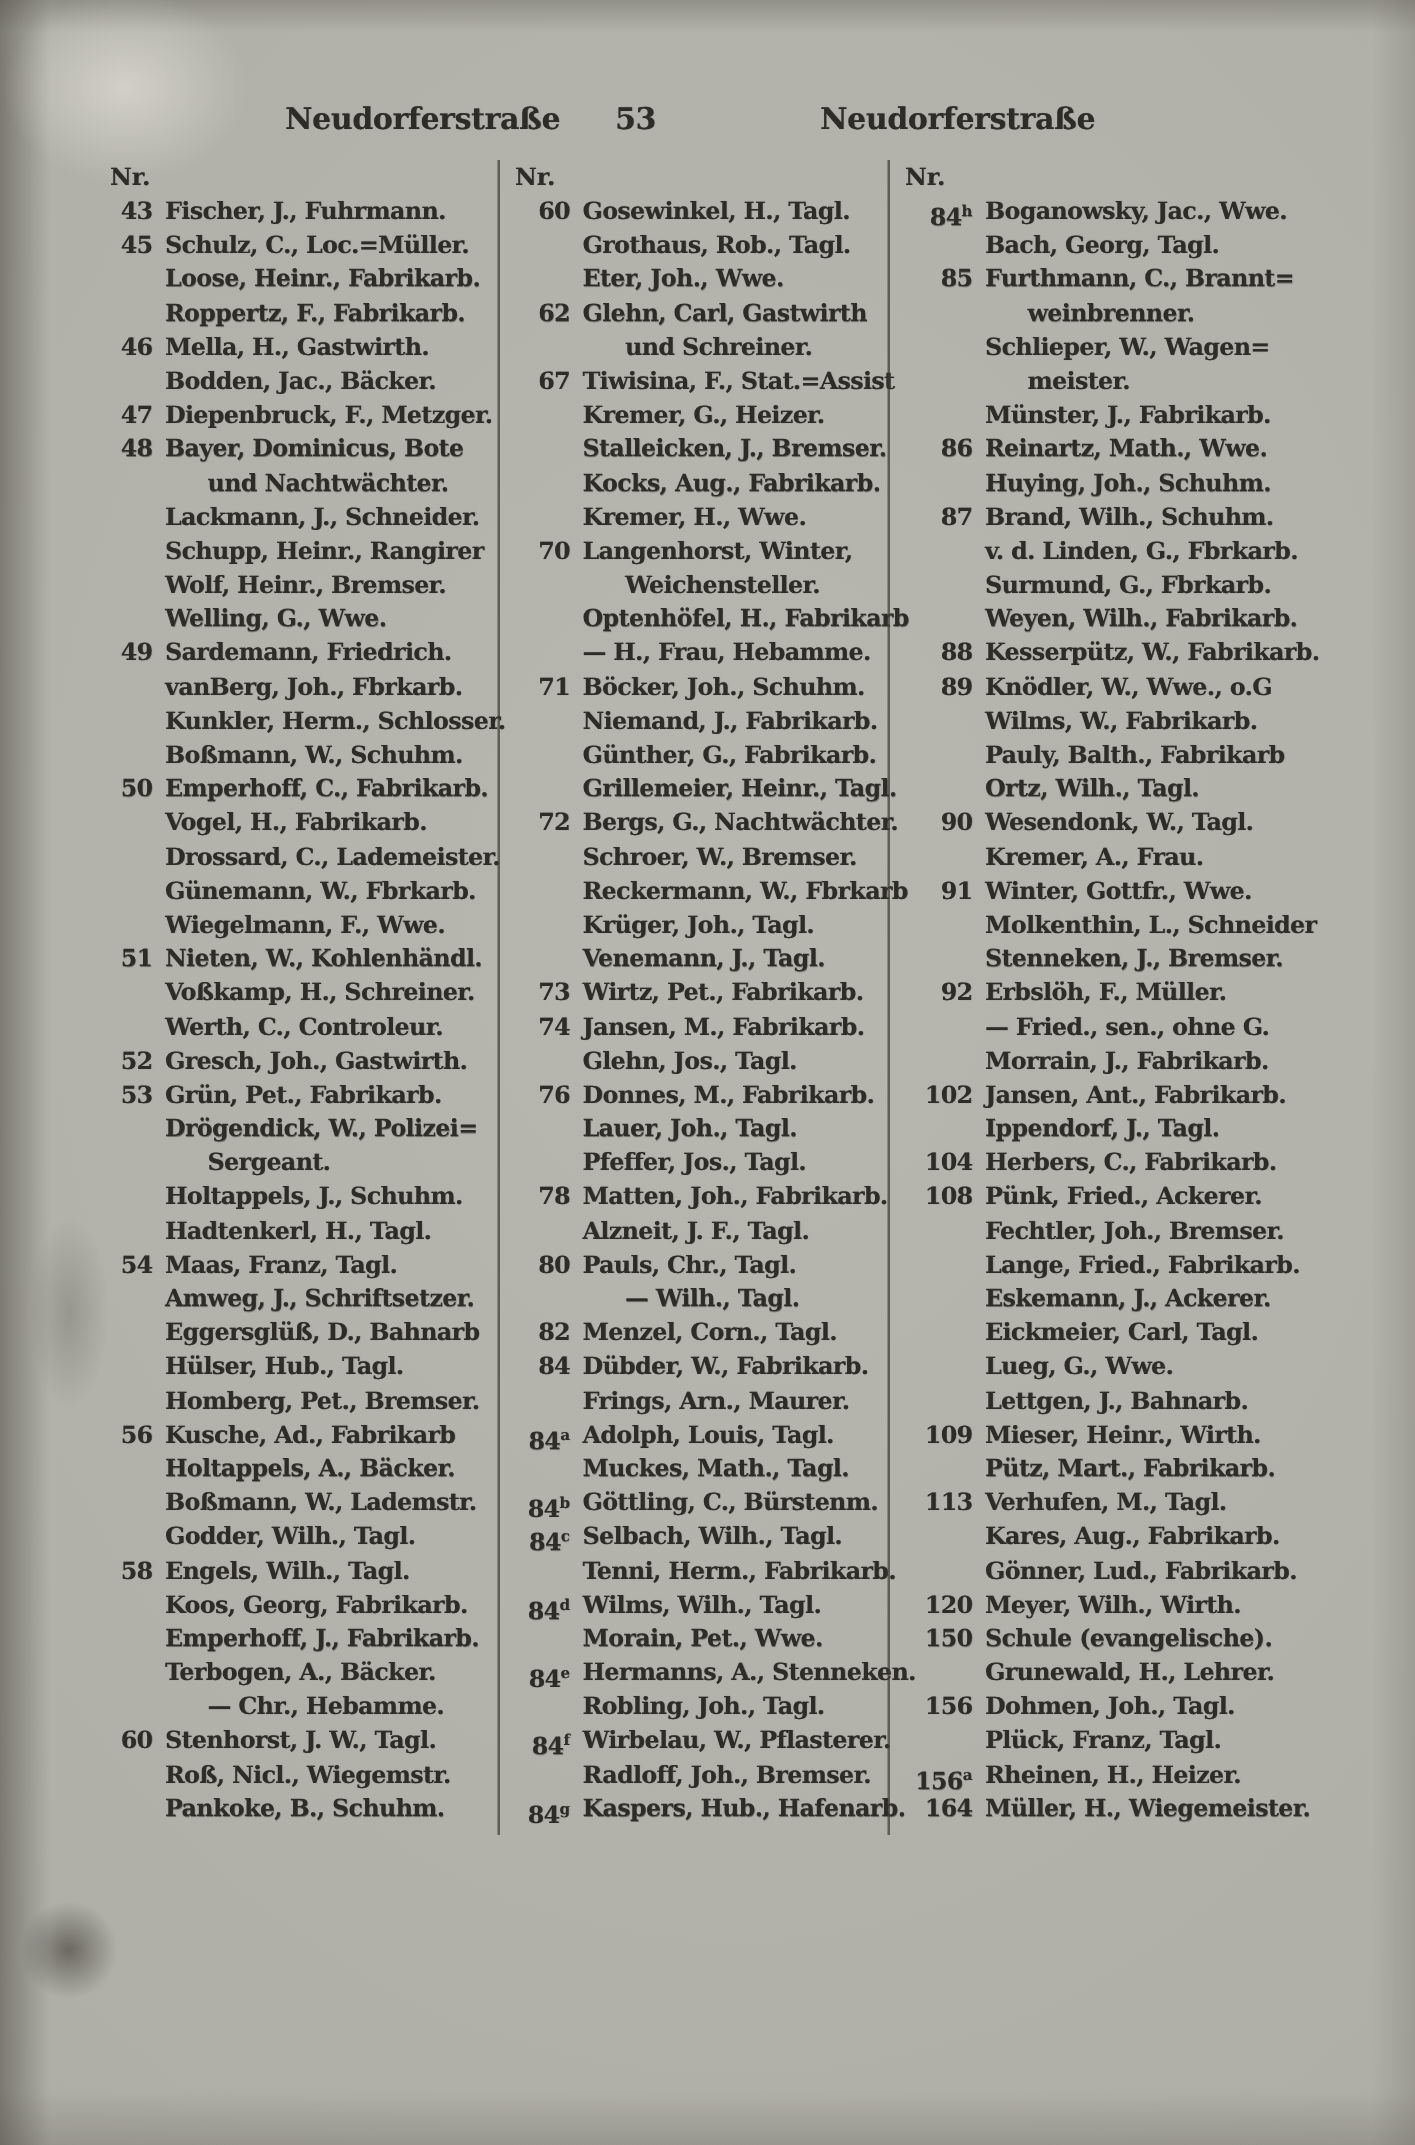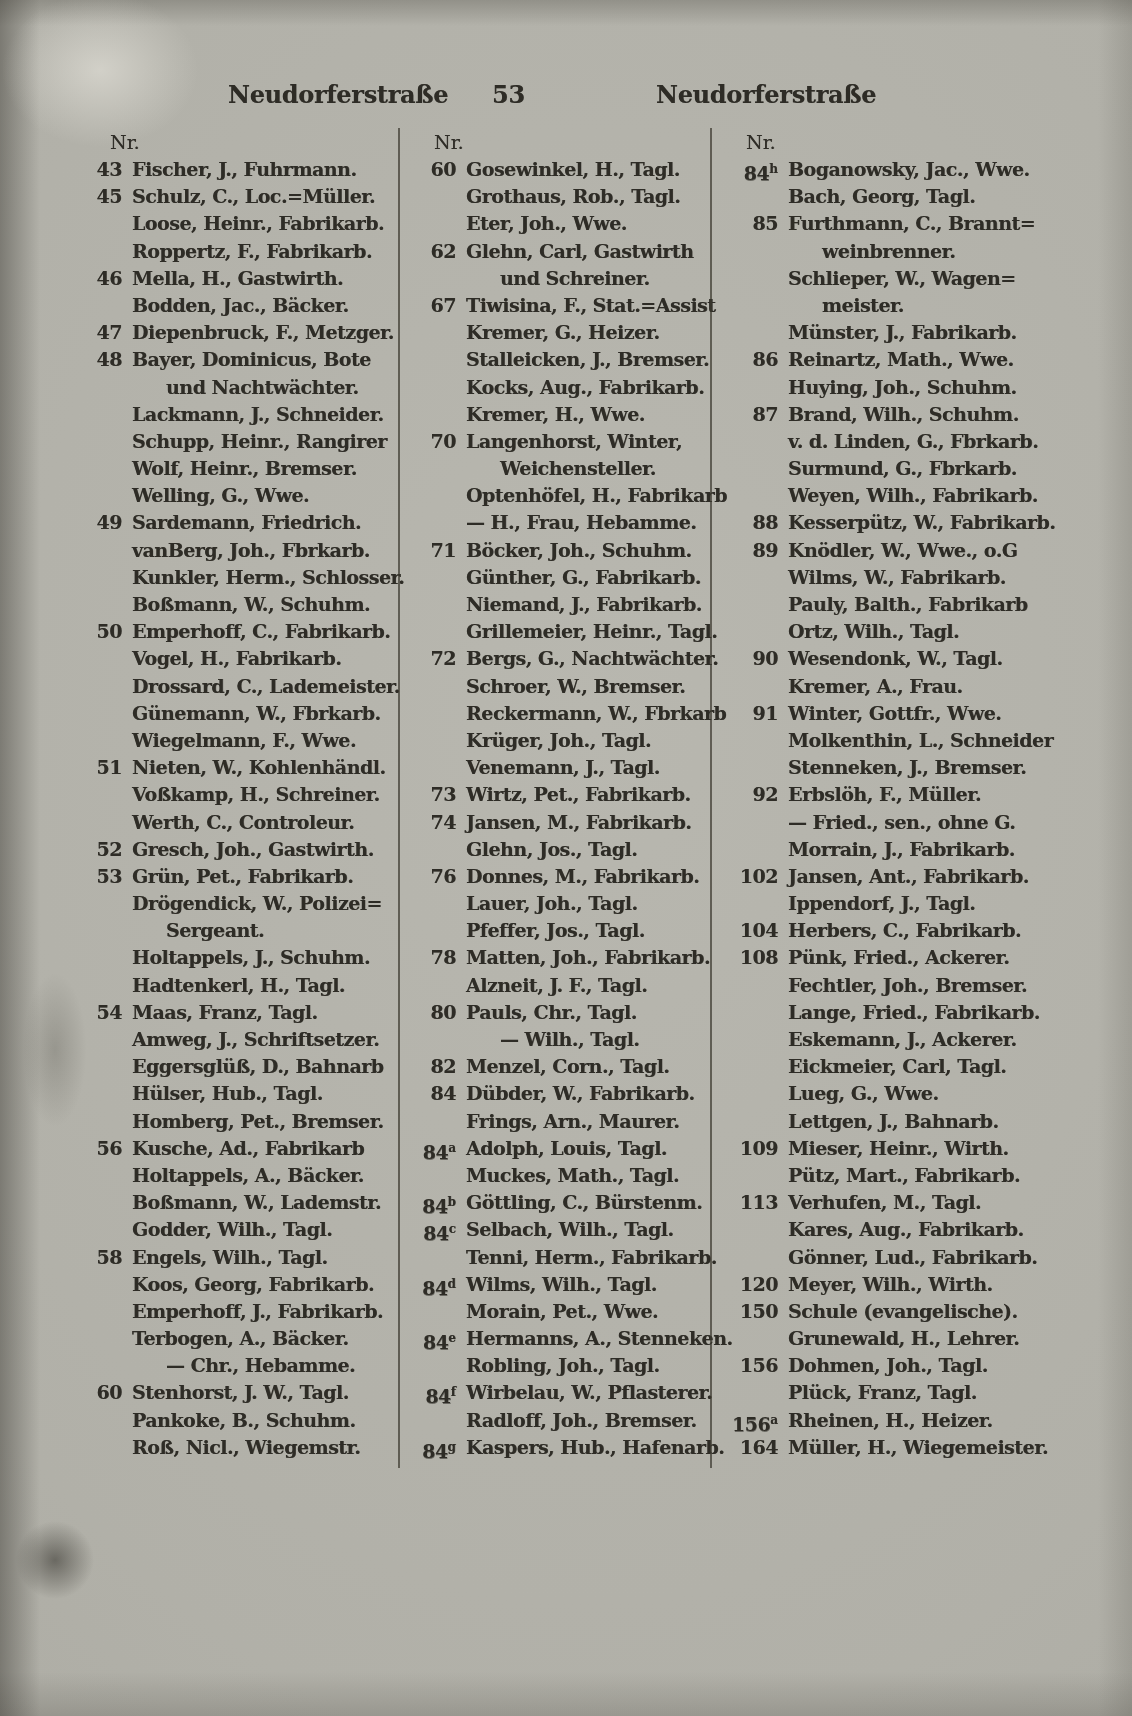--- a/index.html
+++ b/index.html
@@ -40,23 +40,22 @@
   .pagenum{left:492px;font-weight:bold;}
   .hdr-right{left:656px;}
   .cols{
     position:absolute;left:88px;top:128px;
     display:grid;grid-template-columns:310px 312px 332px;
   }
   .col{min-height:1340px;}
   .col2,.col3{border-left:2px solid rgba(58,55,46,0.7);padding-left:12px;}
   .nr-label{
     height:28px;line-height:28px;
-    font-size:19px;font-weight:normal;
+    font-size:19px;font-weight:bold;
     text-shadow:0.3px 0.3px 0.6px rgba(46,44,38,0.55);
-    margin-left:22px;
   }
   .line{
     display:flex;height:27.2px;line-height:27.2px;
     font-size:19px;font-weight:bold;letter-spacing:-0.5px;
     text-shadow:0.3px 0.3px 0.6px rgba(46,44,38,0.55);
     white-space:nowrap;
   }
   .num{flex:none;text-align:right;margin-right:10px;}
   .col1 .num{width:34px;}
   .col2 .num{width:44px;}
@@ -260,25 +259,25 @@
         <div class="line deep">
           <span class="num"></span>
           <span class="txt">— Chr., Hebamme.</span>
         </div>
         <div class="line">
           <span class="num">60</span>
           <span class="txt">Stenhorst, J. W., Tagl.</span>
         </div>
         <div class="line">
           <span class="num"></span>
+          <span class="txt">Roß, Nicl., Wiegemstr.</span>
+        </div>
+        <div class="line">
+          <span class="num"></span>
           <span class="txt">Pankoke, B., Schuhm.</span>
-        </div>
-        <div class="line">
-          <span class="num"></span>
-          <span class="txt">Roß, Nicl., Wiegemstr.</span>
         </div>
       </div>
     <div class="col col2">
         <div class="nr-label">Nr.</div>
         <div class="line">
           <span class="num">60</span>
           <span class="txt">Gosewinkel, H., Tagl.</span>
         </div>
         <div class="line">
           <span class="num"></span>
@@ -331,25 +330,25 @@
         <div class="line">
           <span class="num"></span>
           <span class="txt">— H., Frau, Hebamme.</span>
         </div>
         <div class="line">
           <span class="num">71</span>
           <span class="txt">Böcker, Joh., Schuhm.</span>
         </div>
         <div class="line">
           <span class="num"></span>
+          <span class="txt">Niemand, J., Fabrikarb.</span>
+        </div>
+        <div class="line">
+          <span class="num"></span>
           <span class="txt">Günther, G., Fabrikarb.</span>
-        </div>
-        <div class="line">
-          <span class="num"></span>
-          <span class="txt">Niemand, J., Fabrikarb.</span>
         </div>
         <div class="line">
           <span class="num"></span>
           <span class="txt">Grillemeier, Heinr., Tagl.</span>
         </div>
         <div class="line">
           <span class="num">72</span>
           <span class="txt">Bergs, G., Nachtwächter.</span>
         </div>
         <div class="line">

